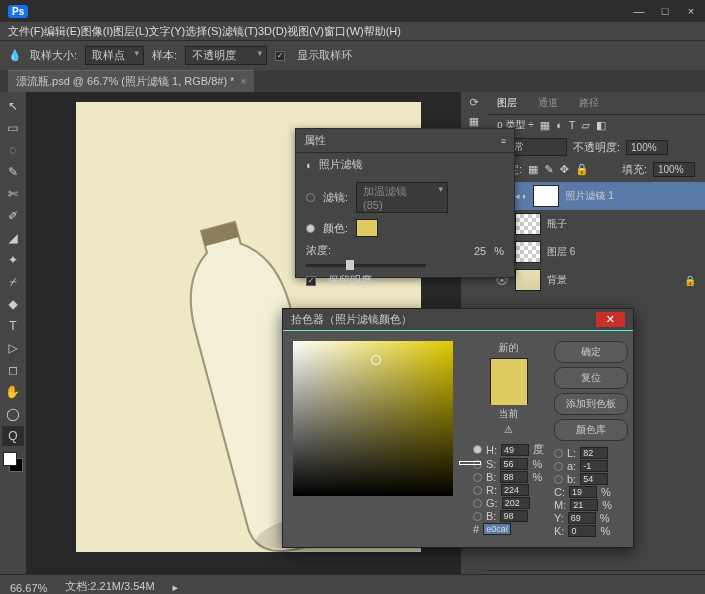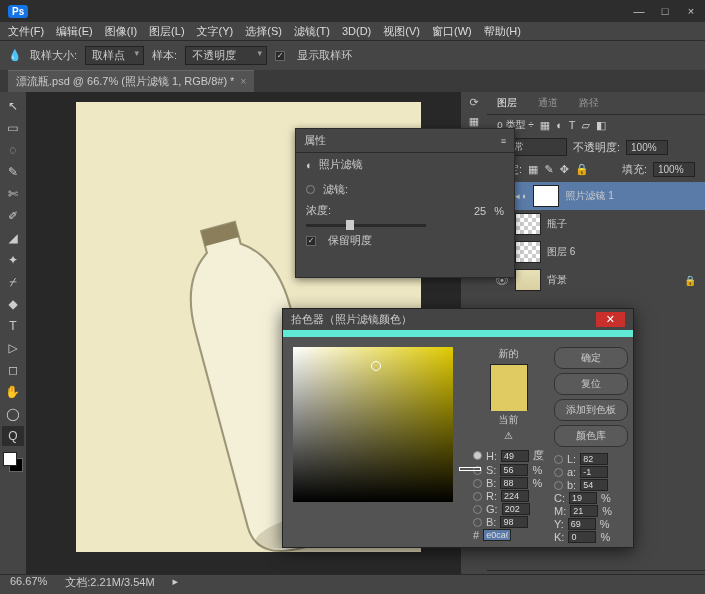--- a/index.html
+++ b/index.html
@@ -1,21 +1,21 @@
 <!DOCTYPE html>
 <html><head>
 <meta charset="utf-8">
 <style>
 *{margin:0;padding:0;box-sizing:border-box;font-family:"Microsoft YaHei",Arial,sans-serif;font-size:11px;color:#ccc;user-select:none}
 body{background:#535353;width:705px;height:594px;overflow:hidden;position:relative}
 .titlebar{background:#2d2d2d;height:22px;display:flex;align-items:center;padding:0 8px}
 .ps-logo{background:#1473e6;color:#fff;font-weight:bold;padding:1px 4px;border-radius:3px;font-size:10px;margin-right:8px}
 .win-controls{margin-left:auto;display:flex;gap:14px;color:#999}
 .win-controls span{width:12px;text-align:center;cursor:pointer}
-.menubar{background:#454545;height:18px;display:flex;align-items:center;padding:0 8px;gap:12px}
+.menubar{background:#454545;height:18px;display:flex;align-items:center;padding:0 8px;}
 .menubar span{color:#ddd;font-size:11px;cursor:pointer}
 .optionsbar{background:#454545;height:30px;display:flex;align-items:center;padding:0 8px;gap:8px;border-top:1px solid #2a2a2a}
 .opt-dd{background:#3a3a3a;border:1px solid #222;padding:1px 18px 1px 6px;position:relative}
 .opt-dd:after{content:"▾";position:absolute;right:4px;top:1px;font-size:9px;color:#999}
 .chk{width:10px;height:10px;background:#2a2a2a;border:1px solid #666;display:inline-flex;align-items:center;justify-content:center;font-size:8px;margin-right:4px}
 .tabbar{background:#3a3a3a;height:22px;display:flex;align-items:flex-end;padding:0 8px}
 .doctab{background:#535353;padding:3px 8px;border-top:1px solid #666;display:flex;align-items:center;gap:6px}
 .doctab .x{color:#999;font-size:10px}
 .main{display:flex;height:500px}
 .toolbox{width:26px;background:#454545;display:flex;flex-direction:column;align-items:center;padding-top:4px;gap:2px}
@@ -49,40 +49,40 @@
 
 .props{position:absolute;left:295px;top:128px;width:220px;height:150px;background:#454545;border:1px solid #2a2a2a;box-shadow:0 2px 8px rgba(0,0,0,.5)}
 .props-hd{padding:4px 8px;border-bottom:1px solid #2a2a2a;display:flex;align-items:center;gap:8px}
 .props-bd{padding:6px 10px}
 .props-bd .row{display:flex;align-items:center;gap:8px;margin-bottom:6px}
 .color-sw{width:22px;height:18px;background:#e0ca62;border:1px solid #222;cursor:pointer}
 .slider{height:3px;background:#2a2a2a;position:relative;margin:6px 0;width:120px}
 .slider .thumb-s{position:absolute;width:8px;height:10px;background:#ccc;top:-4px;left:40px}
 
 .picker{position:absolute;left:282px;top:308px;width:352px;height:240px;background:#535353;border:1px solid #222;box-shadow:0 4px 16px rgba(0,0,0,.6)}
-.picker-title{background:#444;padding:3px 8px;display:flex;align-items:center;border-bottom:7px solid #5eead4}
+.picker-title{background:#444;padding:3px 8px;display:flex;align-items:center;border-bottom:1px solid #5eead4}
 .picker-title .close{margin-left:auto;background:#c9302c;color:#fff;padding:1px 10px;font-size:11px;cursor:pointer}
 .picker-body{display:flex;padding:10px;gap:10px}
 .sv{width:160px;height:155px;background:linear-gradient(to bottom,transparent,#000),linear-gradient(to right,#fff,#e0ca00);position:relative;cursor:crosshair}
 .sv-cursor{position:absolute;width:10px;height:10px;border:1px solid #fff;border-radius:50%;left:78px;top:14px}
 .hue{width:14px;height:155px;background:linear-gradient(to bottom,#f00,#ff0,#0f0,#0ff,#00f,#f0f,#f00);cursor:pointer;position:relative}
 .hue-thumb{position:absolute;left:-4px;width:22px;height:4px;border:1px solid #fff;top:120px}
 .picker-right{display:flex;flex-direction:column;gap:4px}
 .btn{background:#5a5a5a;border:1px solid #333;padding:3px 0;text-align:center;width:74px;font-size:10px;cursor:pointer;border-radius:9px}
 .preview{width:38px;height:46px;border:1px solid #222}
 .prev-new{height:23px;background:#e0ca62}
 .prev-old{height:23px;background:#e0ca62}
 .vals{font-size:10px}
 .vals .vrow{display:flex;align-items:center;gap:4px;margin-bottom:1px}
 .vals input[type=text]{background:#3a3a3a;border:1px solid #222;width:28px;font-size:9px;color:#ddd;padding:0 2px}
 .vals .hex{width:48px}
 .radio{width:9px;height:9px;border:1px solid #888;border-radius:50%;display:inline-block}
 .radio.on{background:#ccc}
 
-.statusbar{position:absolute;bottom:0;left:0;right:0;height:20px;background:#454545;display:flex;align-items:flex-start;padding:0 10px;gap:18px;border-top:1px solid #2a2a2a;font-size:10px;color:#aaa}
+.statusbar{position:absolute;bottom:0;left:0;right:0;height:20px;background:#454545;display:flex;align-items:flex-end;padding:0 10px;gap:18px;border-top:1px solid #2a2a2a;font-size:10px;color:#aaa}
 .ps-icon{width:14px;height:14px;display:inline-block}
 </style>
 </head>
 <body>
 
 <div class="titlebar">
   <span class="ps-logo">Ps</span>
   <div class="win-controls">
     <span>—</span>
     <span>□</span>
@@ -231,20 +231,26 @@
     <span style="margin-left:auto;font-size:9px">≡</span>
   </div>
   <div style="padding:4px 10px;display:flex;align-items:center;gap:6px;font-size:10px;color:#aaa">
     <span>◐</span>
     <span>照片滤镜</span>
   </div>
   <div class="props-bd">
     <div class="row">
       <span class="radio"></span>
       <span>滤镜:</span>
+      <span class="opt-dd" style="width:92px;color:#888">加温滤镜 (85)</span>
+    </div>
+    <div class="row">
+      <span class="radio on"></span>
+      <span>颜色:</span>
+      <span class="color-sw"></span>
     </div>
     <div class="row">
       <span>浓度:</span>
       <span style="margin-left:auto">25</span>
       <span>%</span>
     </div>
     <div class="slider">
         <div class="thumb-s"></div>
       </div>
     <div class="row">

